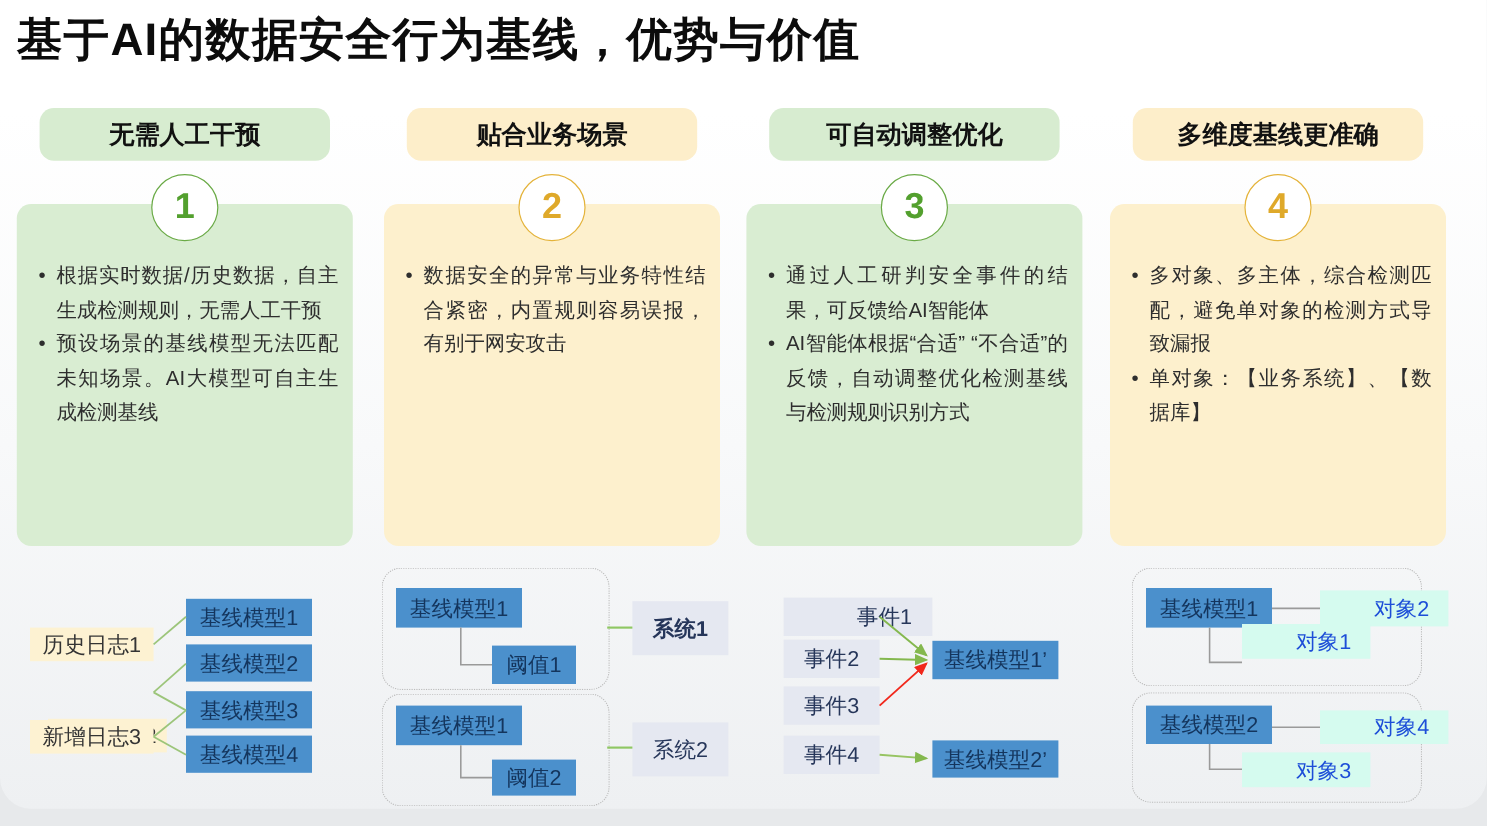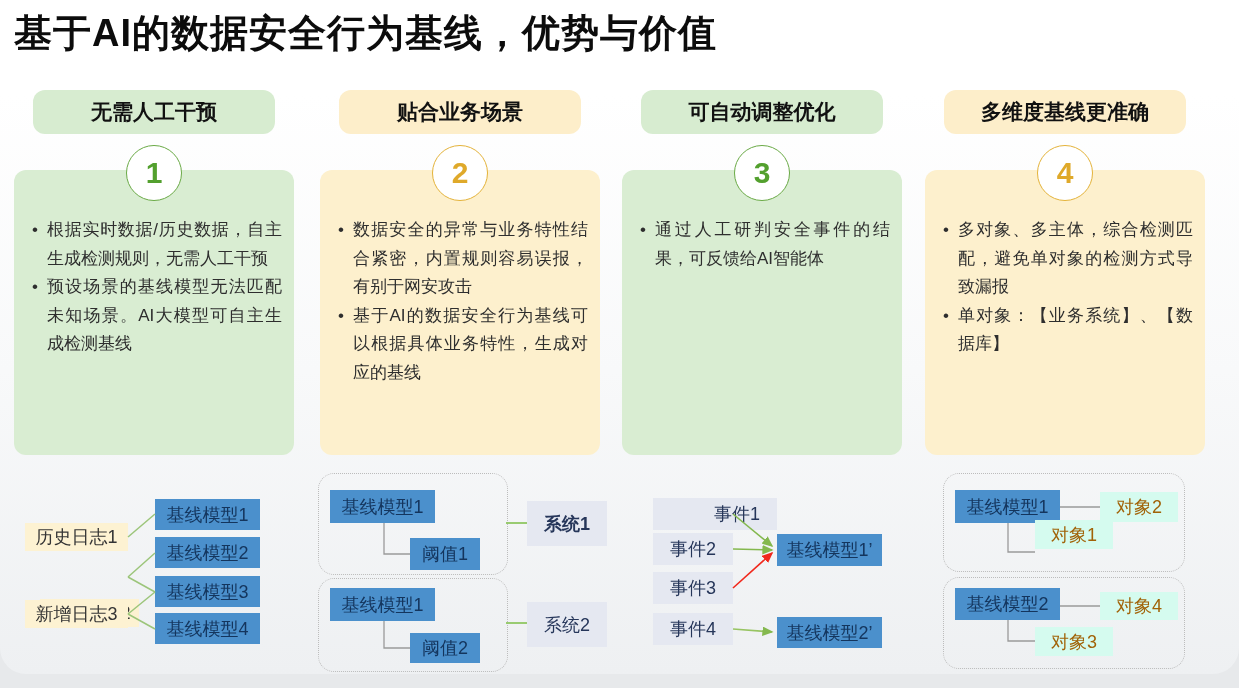--- a/index.html
+++ b/index.html
@@ -59,21 +59,21 @@
   .d2{left:310px;top:470px;width:300px;height:215px;}
   .d3{left:620px;top:480px;width:290px;height:200px;}
   .d4{left:935px;top:470px;width:265px;height:210px;}
   .dbox{
     position:absolute;display:flex;align-items:center;justify-content:center;
     font-size:18px;white-space:nowrap;z-index:2;
   }
   .blue-box{background:#4b90cc;color:#14355d;}
   .cream-box{background:#fdf2d2;color:#343434;}
   .lav-box{background:#e5e8f1;color:#26365a;}
-  .cyan-box{background:#d5fbef;color:#a16207;}
+  .cyan-box{background:#d5fbef;color:#1d4ed8;padding-left:29px;}
   .group{
     position:absolute;border:1.6px dotted #bcbcbc;border-radius:16px;
     background:transparent;z-index:1;
   }
   .lines{position:absolute;left:0;top:0;z-index:3;pointer-events:none;}
 </style>
 </head>
 <body>
 
 <div class="slide">
@@ -88,31 +88,31 @@
       </ul>
     </div>
     <div class="badge">无需人工干预</div>
     <div class="circle">1</div>
   </div>
 
   <div class="col col2 yellow">
     <div class="card">
       <ul class="bullets">
         <li>数据安全的异常与业务特性结合紧密，内置规则容易误报，有别于网安攻击</li>
-        <li>基于AI的数据安全行为基线可以根据具体业务特性，生成对应的基线</li>
       </ul>
     </div>
     <div class="badge">贴合业务场景</div>
     <div class="circle">2</div>
   </div>
 
   <div class="col col3 green">
     <div class="card">
       <ul class="bullets">
         <li>通过人工研判安全事件的结果，可反馈给AI智能体</li>
+        <li>AI智能体根据“合适” “不合适”的反馈，自动调整优化检测基线与检测规则识别方式</li>
       </ul>
     </div>
     <div class="badge">可自动调整优化</div>
     <div class="circle">3</div>
   </div>
 
   <div class="col col4 yellow">
     <div class="card">
       <ul class="bullets">
         <li>多对象、多主体，综合检测匹配，避免单对象的检测方式导致漏报</li>

